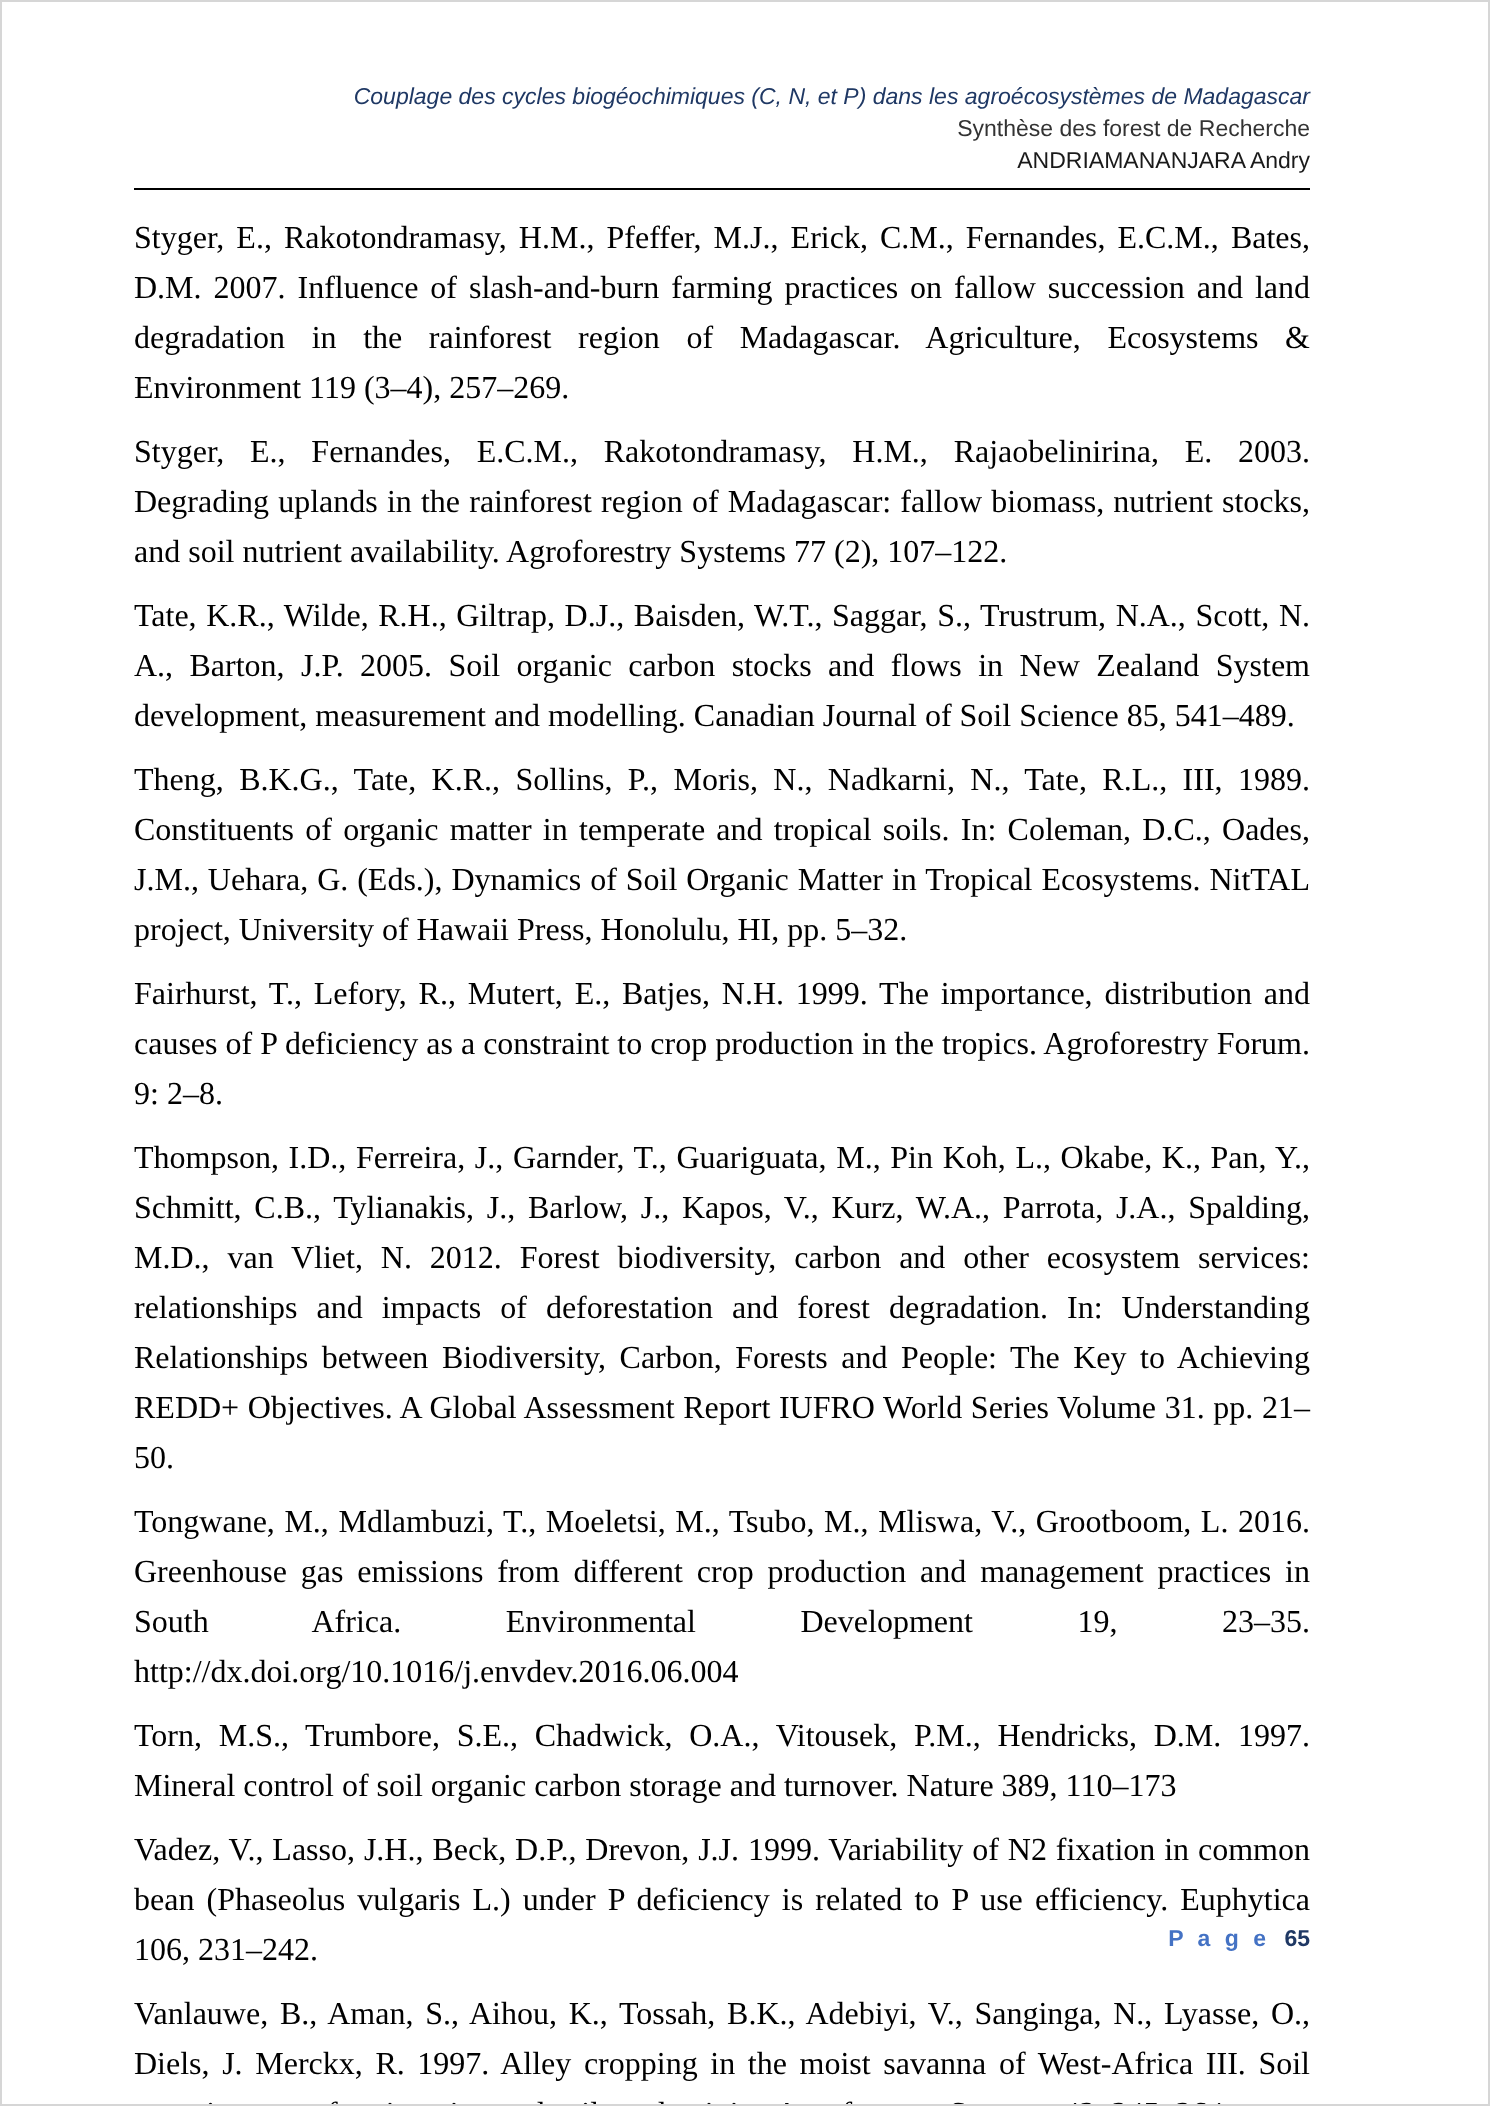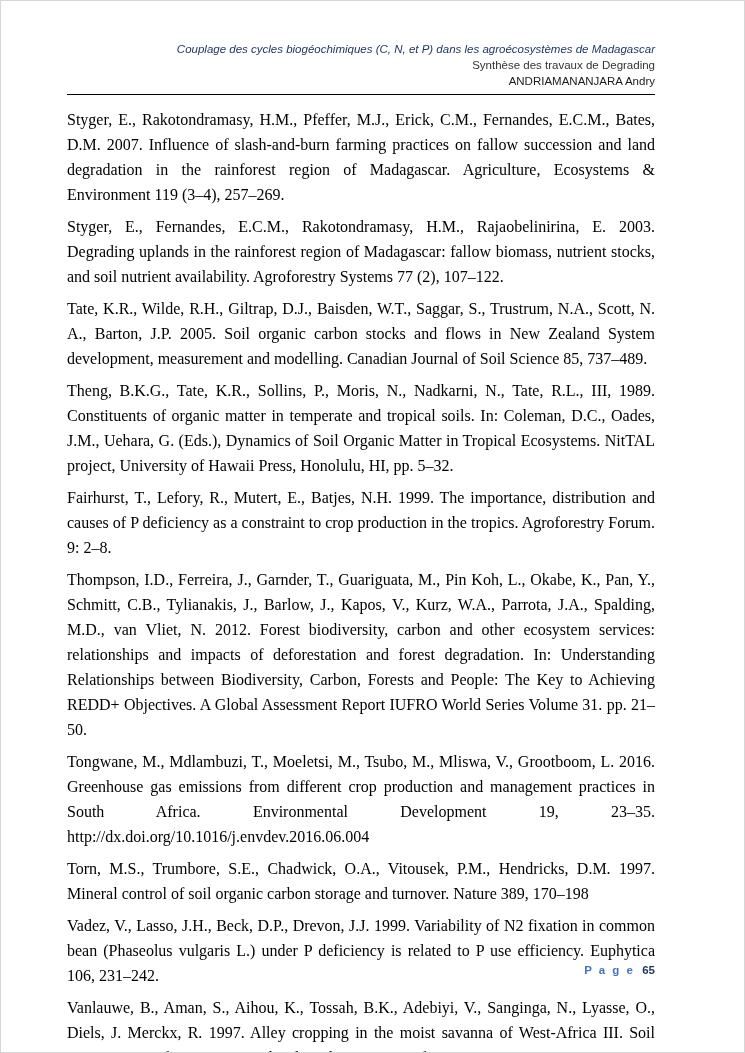--- a/index.html
+++ b/index.html
@@ -73,35 +73,35 @@
   }
 </style>
 </head>
 <body>
 
 <div class="page">
   <div class="content">
 
     <header class="doc-header">
       <div class="hdr-line1">Couplage des cycles biogéochimiques (C, N, et P) dans les agroécosystèmes de Madagascar</div>
-      <div class="hdr-line2">Synthèse des travaux de Degrading</div>
+      <div class="hdr-line2">Synthèse des forest de Recherche</div>
       <div class="hdr-line3">ANDRIAMANANJARA Andry</div>
     </header>
 
     <div class="header-rule"></div>
 
     <main class="references">
       <p class="ref">Styger, E., Rakotondramasy, H.M., Pfeffer, M.J., Erick, C.M., Fernandes, E.C.M., Bates, D.M. 2007. Influence of slash-and-burn farming practices on fallow succession and land degradation in the rainforest region of Madagascar. Agriculture, Ecosystems &amp; Environment 119 (3–4), 257–269.</p>
       <p class="ref">Styger, E., Fernandes, E.C.M., Rakotondramasy, H.M., Rajaobelinirina, E. 2003. Degrading uplands in the rainforest region of Madagascar: fallow biomass, nutrient stocks, and soil nutrient availability. Agroforestry Systems 77 (2), 107–122.</p>
-      <p class="ref">Tate, K.R., Wilde, R.H., Giltrap, D.J., Baisden, W.T., Saggar, S., Trustrum, N.A., Scott, N. A., Barton, J.P. 2005. Soil organic carbon stocks and flows in New Zealand System development, measurement and modelling. Canadian Journal of Soil Science 85, 737–489.</p>
+      <p class="ref">Tate, K.R., Wilde, R.H., Giltrap, D.J., Baisden, W.T., Saggar, S., Trustrum, N.A., Scott, N. A., Barton, J.P. 2005. Soil organic carbon stocks and flows in New Zealand System development, measurement and modelling. Canadian Journal of Soil Science 85, 541–489.</p>
       <p class="ref">Theng, B.K.G., Tate, K.R., Sollins, P., Moris, N., Nadkarni, N., Tate, R.L., III, 1989. Constituents of organic matter in temperate and tropical soils. In: Coleman, D.C., Oades, J.M., Uehara, G. (Eds.), Dynamics of Soil Organic Matter in Tropical Ecosystems. NitTAL project, University of Hawaii Press, Honolulu, HI, pp. 5–32.</p>
       <p class="ref">Fairhurst, T., Lefory, R., Mutert, E., Batjes, N.H. 1999. The importance, distribution and causes of P deficiency as a constraint to crop production in the tropics. Agroforestry Forum. 9: 2–8.</p>
       <p class="ref">Thompson, I.D., Ferreira, J., Garnder, T., Guariguata, M., Pin Koh, L., Okabe, K., Pan, Y., Schmitt, C.B., Tylianakis, J., Barlow, J., Kapos, V., Kurz, W.A., Parrota, J.A., Spalding, M.D., van Vliet, N. 2012. Forest biodiversity, carbon and other ecosystem services: relationships and impacts of deforestation and forest degradation. In: Understanding Relationships between Biodiversity, Carbon, Forests and People: The Key to Achieving REDD+ Objectives. A Global Assessment Report IUFRO World Series Volume 31. pp. 21–50.</p>
       <p class="ref">Tongwane, M., Mdlambuzi, T., Moeletsi, M., Tsubo, M., Mliswa, V., Grootboom, L. 2016. Greenhouse gas emissions from different crop production and management practices in South Africa. Environmental Development 19, 23–35. http://dx.doi.org/10.1016/j.envdev.2016.06.004</p>
-      <p class="ref">Torn, M.S., Trumbore, S.E., Chadwick, O.A., Vitousek, P.M., Hendricks, D.M. 1997. Mineral control of soil organic carbon storage and turnover. Nature 389, 170–198</p>
+      <p class="ref">Torn, M.S., Trumbore, S.E., Chadwick, O.A., Vitousek, P.M., Hendricks, D.M. 1997. Mineral control of soil organic carbon storage and turnover. Nature 389, 110–173</p>
       <p class="ref">Vadez, V., Lasso, J.H., Beck, D.P., Drevon, J.J. 1999. Variability of N2 fixation in common bean (Phaseolus vulgaris L.) under P deficiency is related to P use efficiency. Euphytica 106, 231–242.</p>
       <p class="ref">Vanlauwe, B., Aman, S., Aihou, K., Tossah, B.K., Adebiyi, V., Sanginga, N., Lyasse, O., Diels, J. Merckx, R. 1997. Alley cropping in the moist savanna of West-Africa III. Soil organic matter fractionation and soil productivity. Agroforestry Systems 42, 245–264.</p>
     </main>
 
   </div>
 
   <footer class="page-footer">
     <span class="footer-label">P a g e</span>
     <span class="footer-number">65</span>
   </footer>

